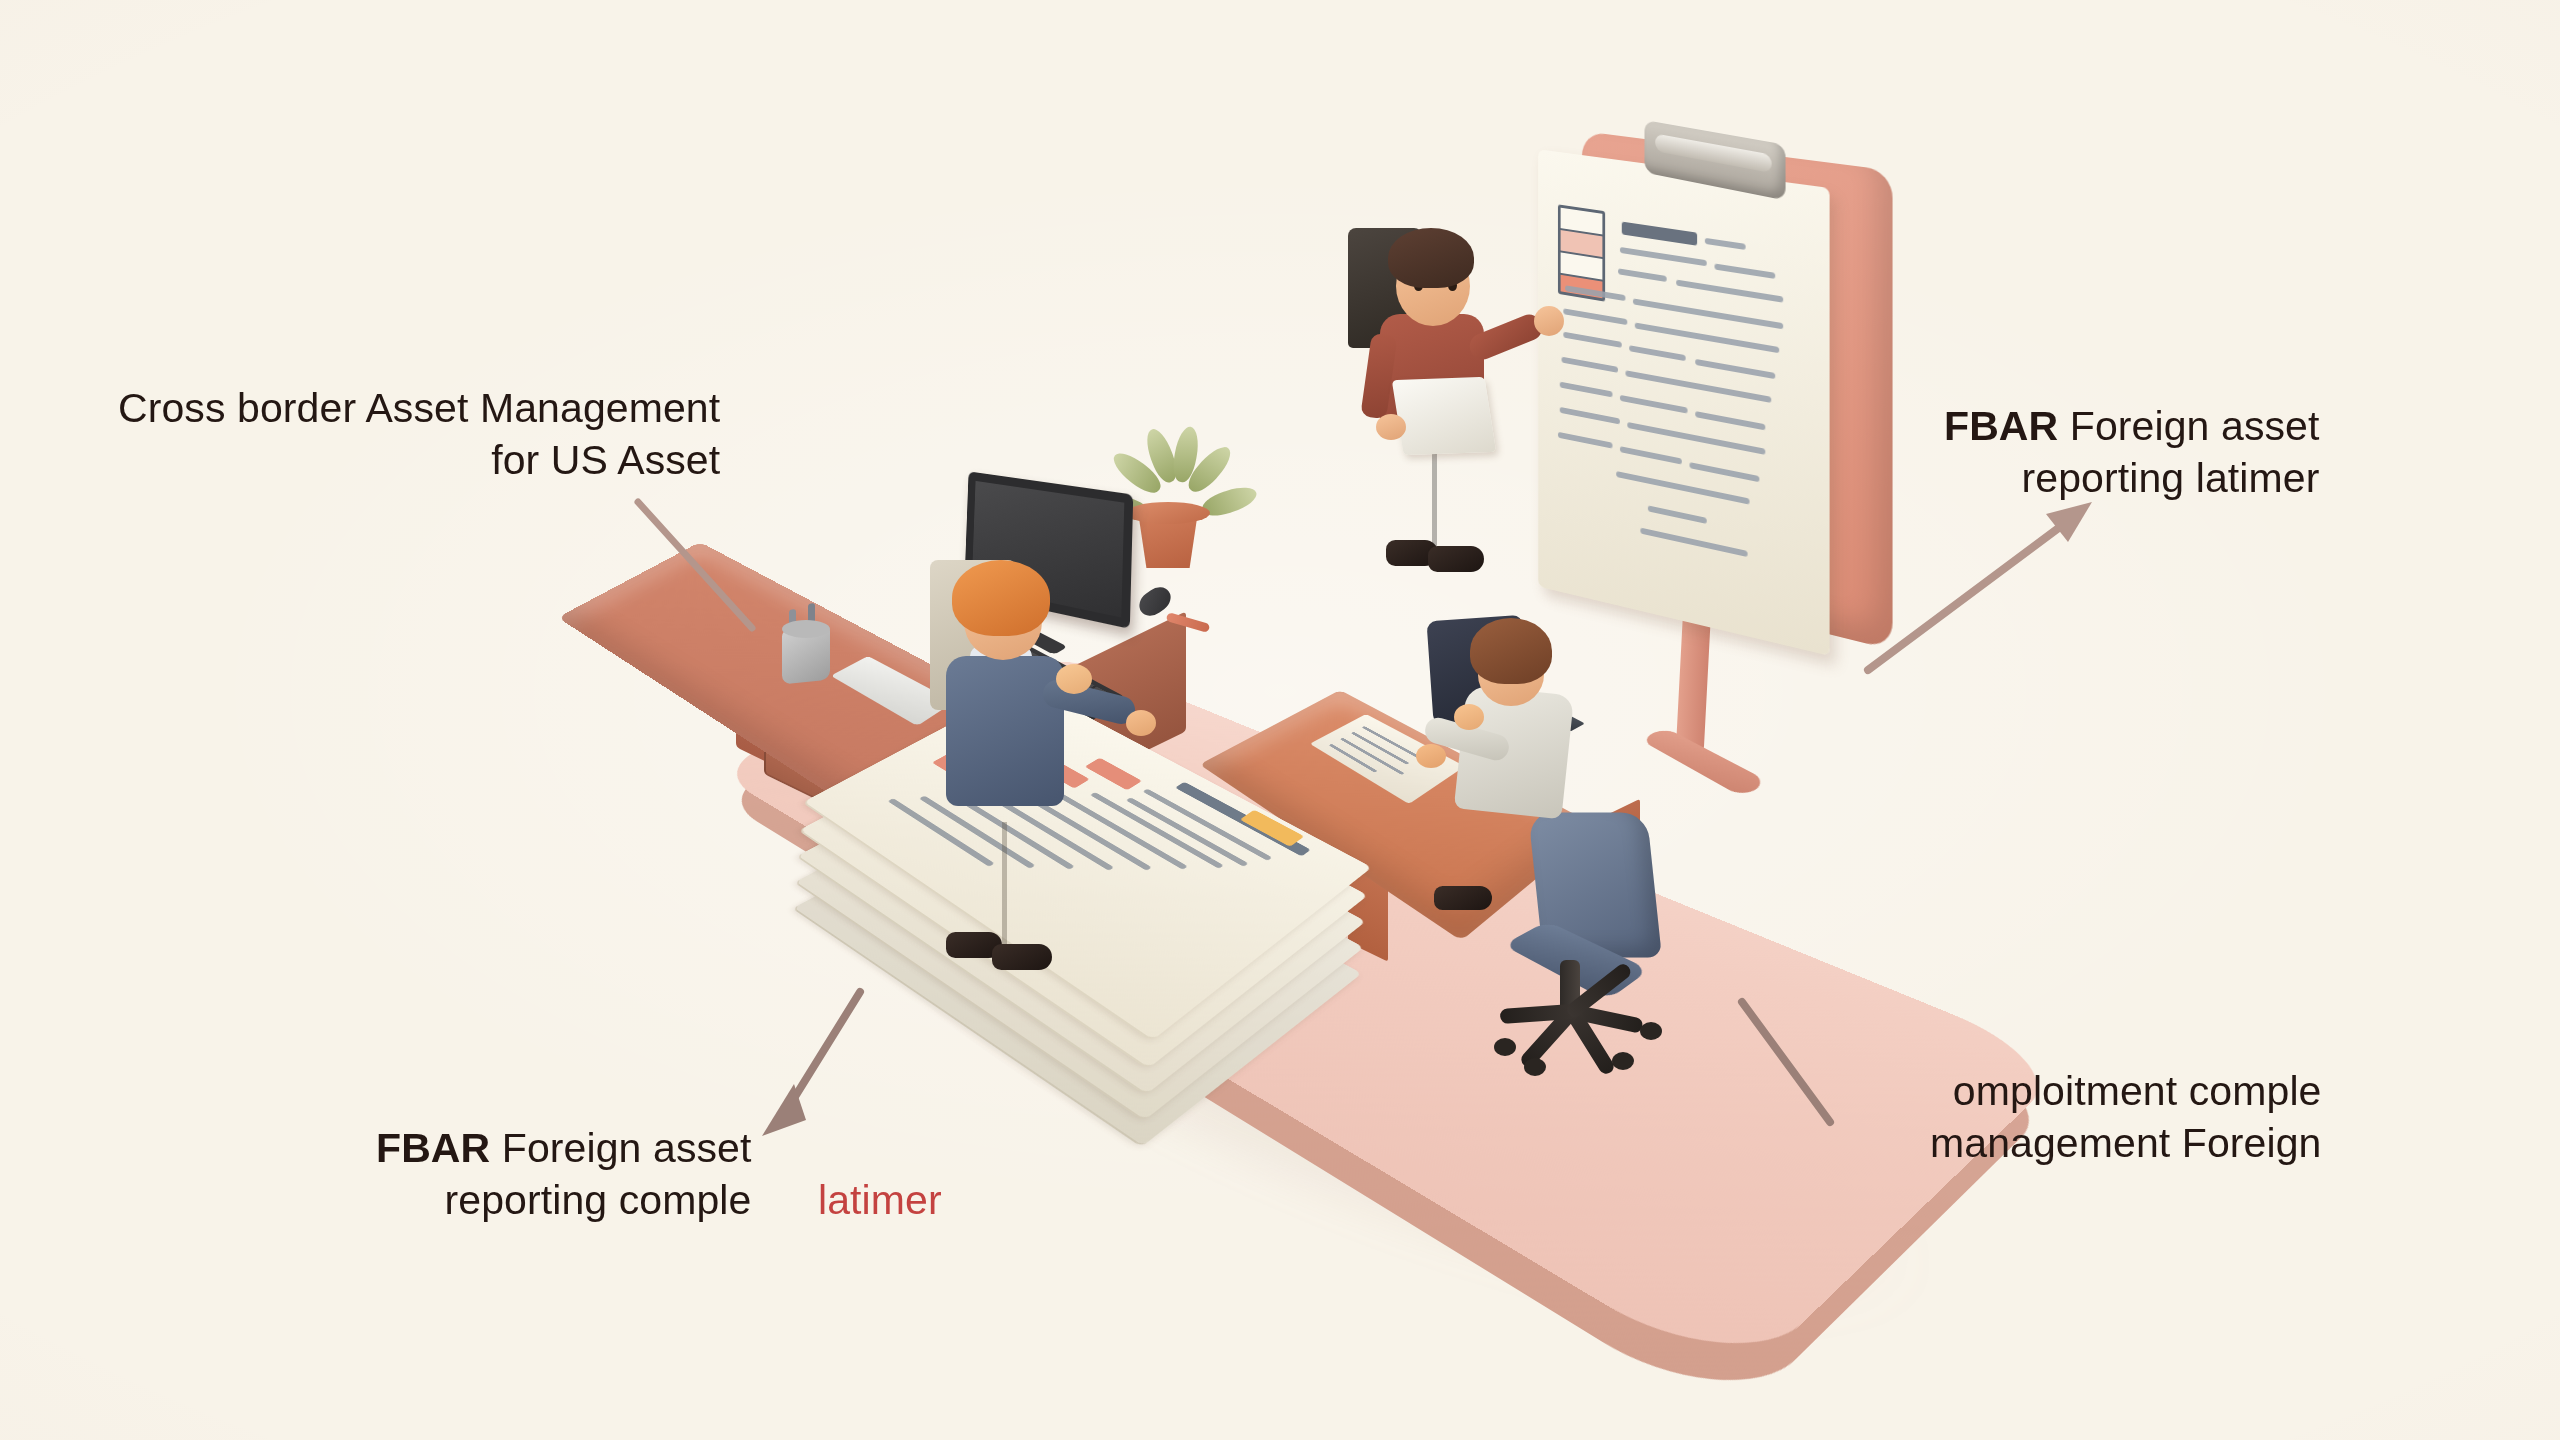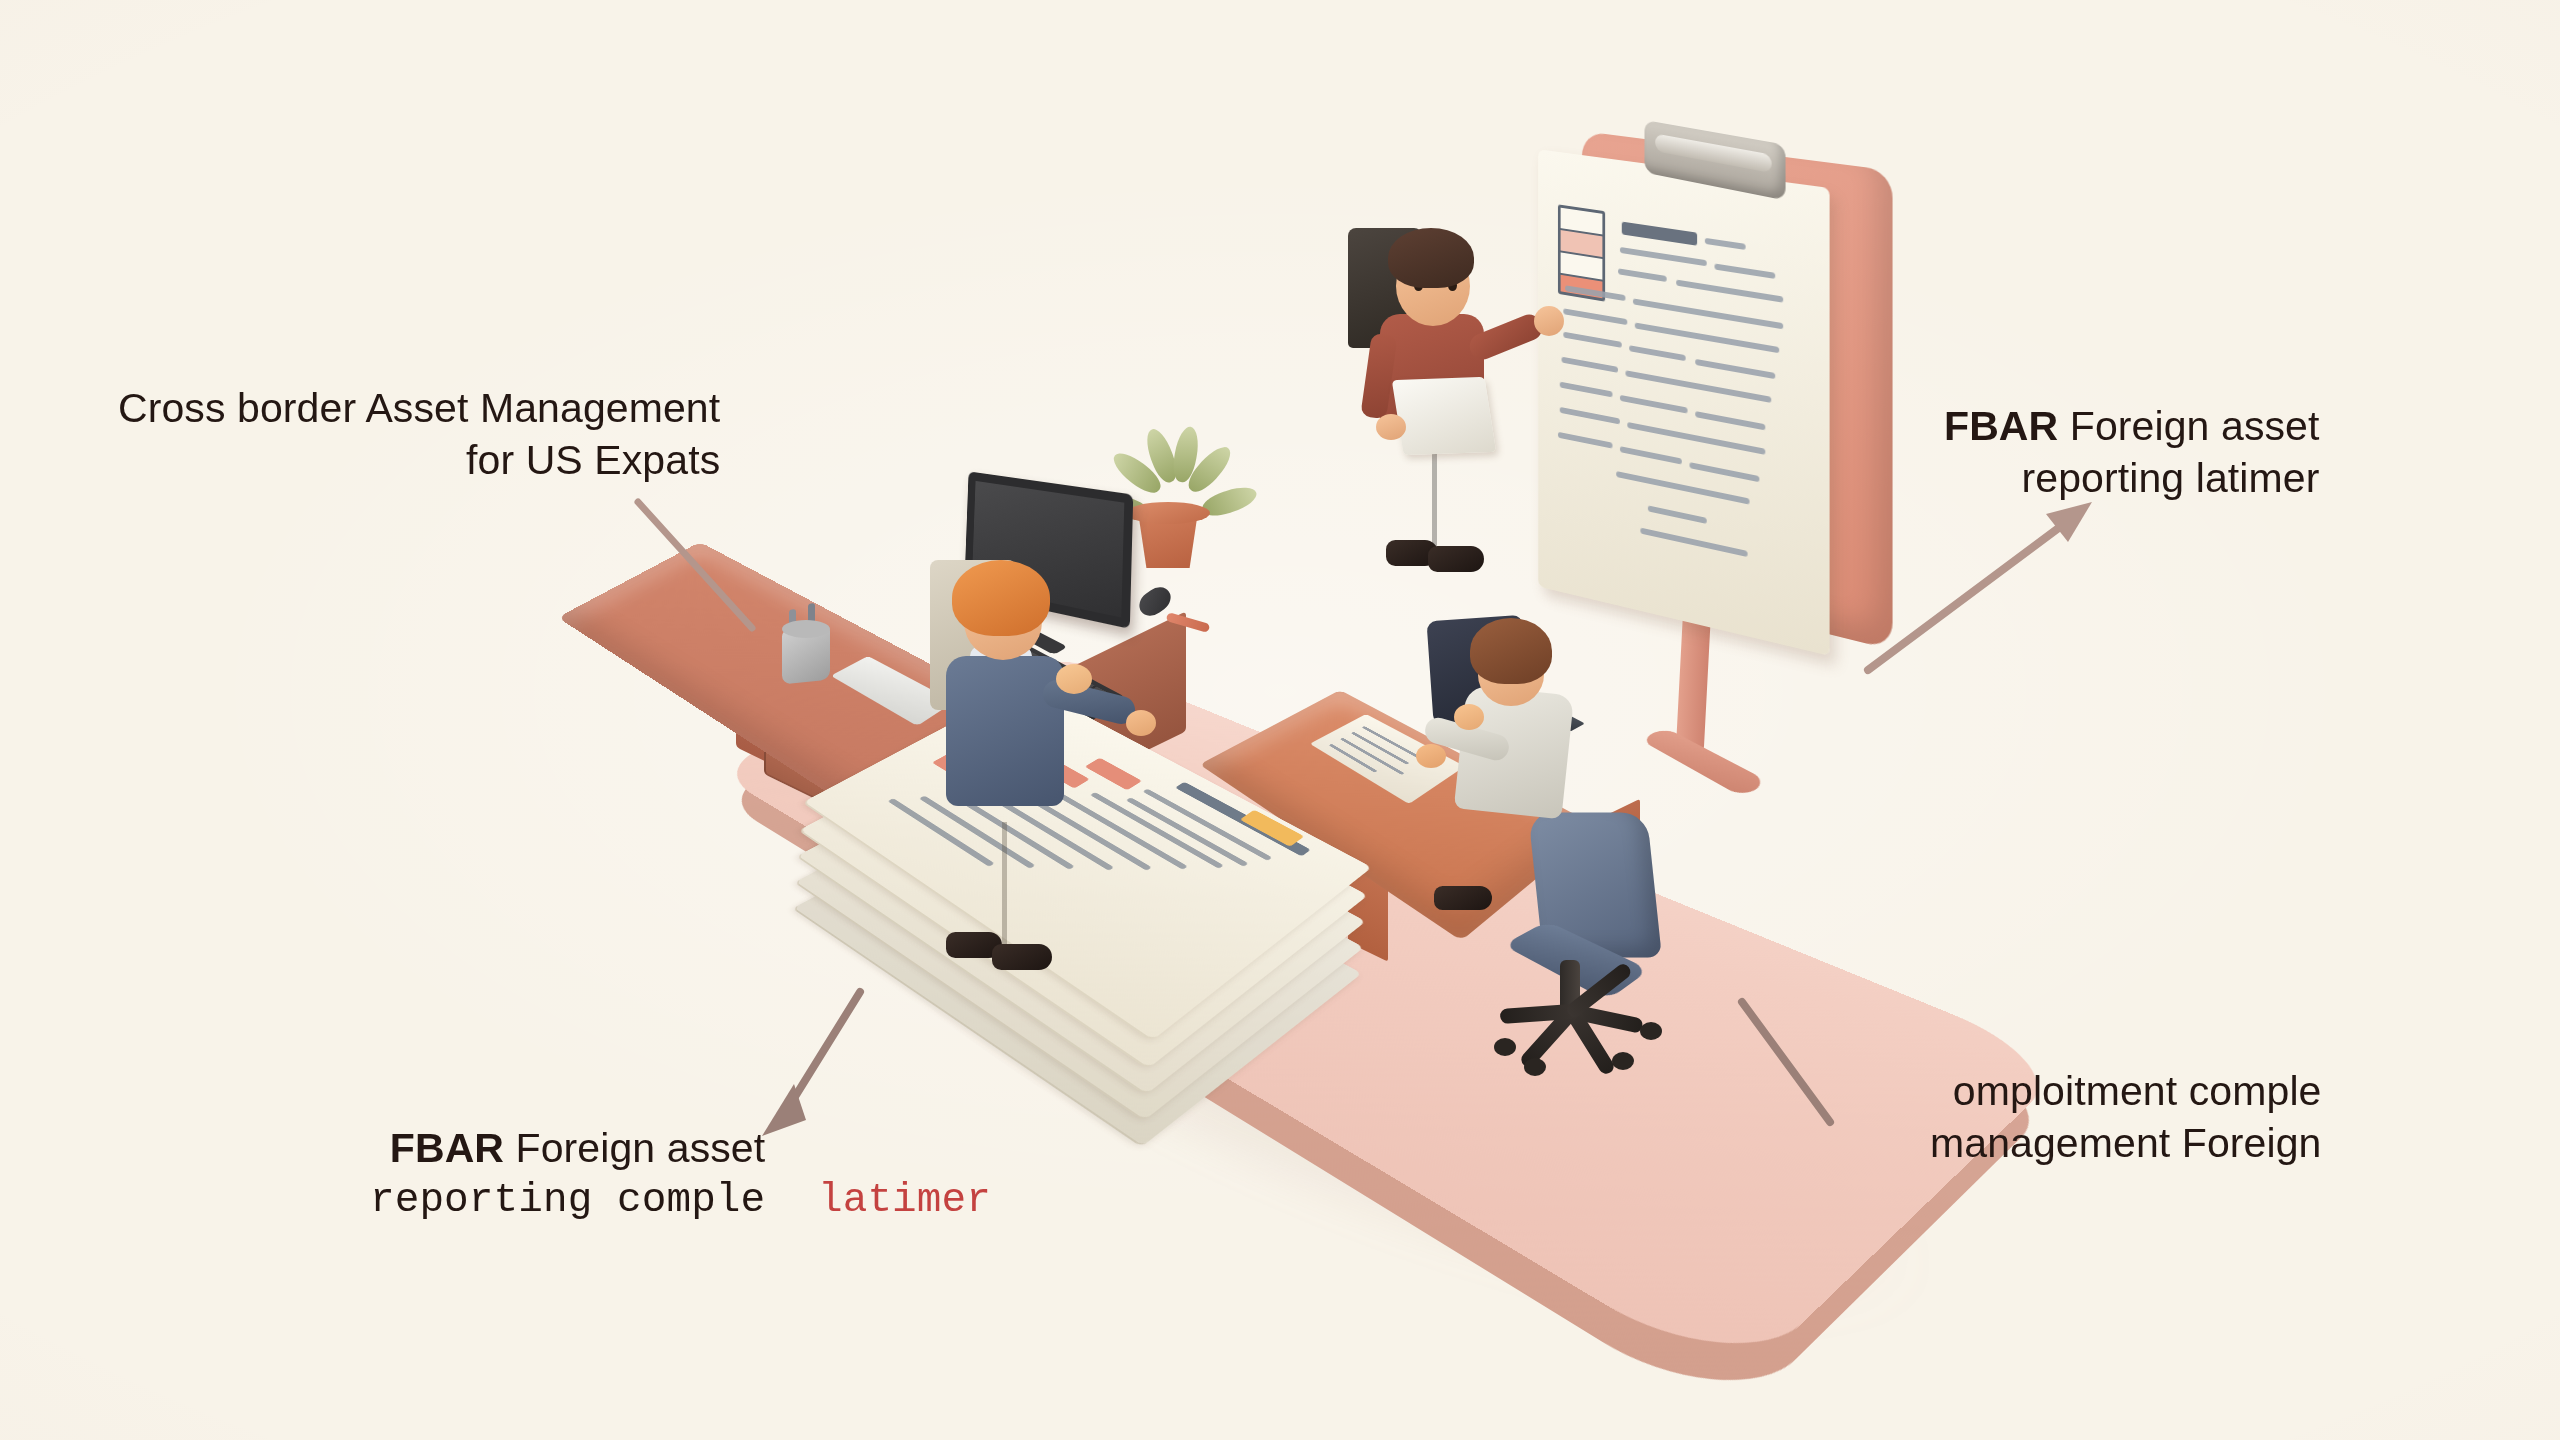--- a/index.html
+++ b/index.html
@@ -19,21 +19,21 @@
   }
 
   
   .label{ position:absolute; color:#241713; line-height:1.28; letter-spacing:.1px; z-index:60;text-align:right;}
   .label .ln{ display:block; white-space:nowrap;}
   .label b{ font-weight:700; }
   .l-tl{ left:118px; top:382px; font-size:41px; }
   .l-tr{ left:1944px; top:400px; font-size:41px; }
   .l-bl{ left:370px; top:1122px; font-size:41px; }
   .l-br{ left:1930px; top:1065px; font-size:41px; }
-  .l-bl .ln2{ position:relative;font-family:Liberation Mono, monospace; }
+  .l-bl .ln2{ position:relative; }
   .ghost{ position:absolute; left:448px; top:0; color:#b91c1c; opacity:.82; }
 
   
   .arrow{ position:absolute; z-index:55; }
 
   
   #platform{
     position:absolute; left:508px; top:596px; width:1552px; height:640px;
     z-index:5;
   }
@@ -511,21 +511,21 @@
     <line x1="140" y1="22" x2="68" y2="138" stroke="#9b8078" stroke-width="8" stroke-linecap="round"></line>
     <polygon points="42,166 86,150 74,114" fill="#9b8078"></polygon>
   </svg>
 
   <svg class="arrow" style="left:1720px; top:980px; width:240px; height:180px;" viewBox="0 0 240 180">
     <line x1="22" y1="22" x2="110" y2="142" stroke="#9b8078" stroke-width="8" stroke-linecap="round"></line>
   </svg>
 
   <div class="label l-tl">
     <span class="ln">Cross border Asset Management</span>
-    <span class="ln" style="margin-left:128px;">for US Expats</span>
+    <span class="ln" style="margin-left:128px;">for US Asset</span>
   </div>
 
   <div class="label l-tr">
     <span class="ln"><b>FBAR</b><span> Foreign asset</span></span>
     <span class="ln" style="margin-left:22px;">reporting latimer</span>
   </div>
 
   <div class="label l-bl">
     <span class="ln" style="margin-left:6px;"><b>FBAR</b><span> Foreign asset</span></span>
     <span class="ln ln2">

